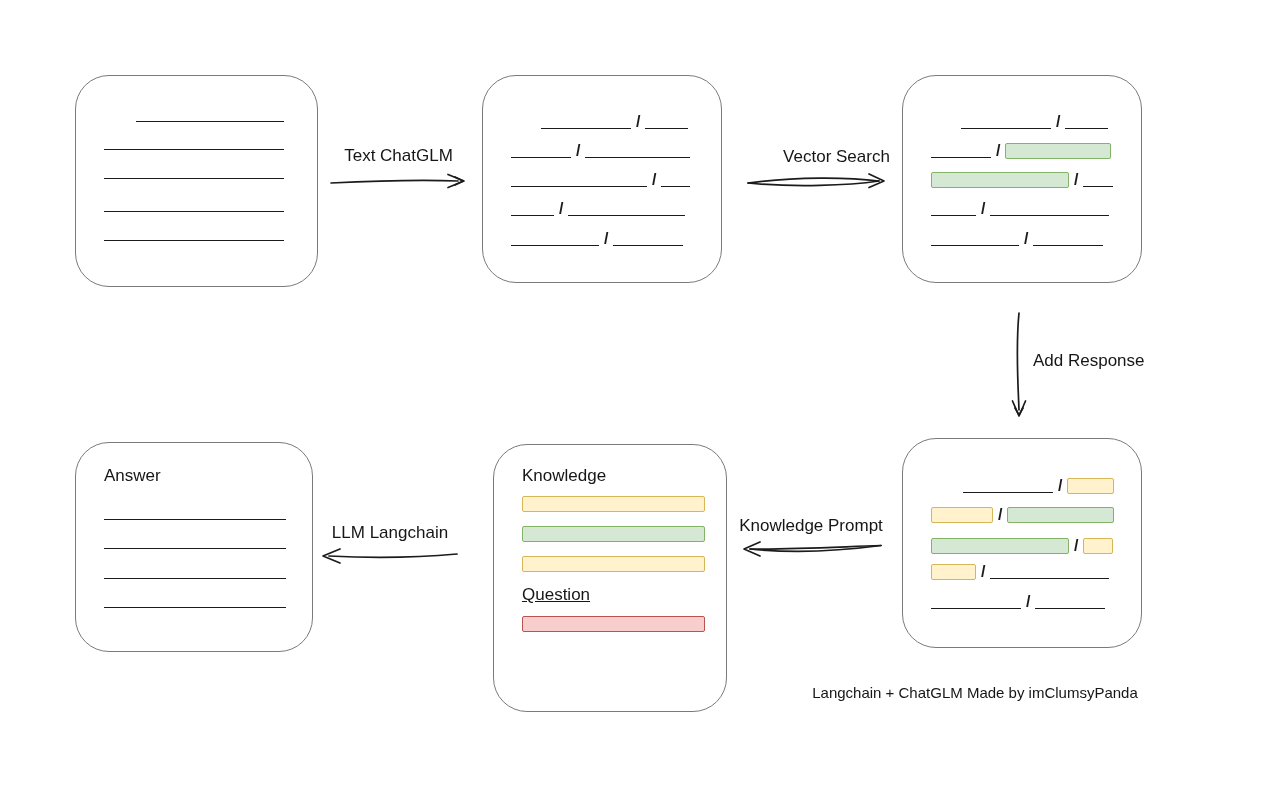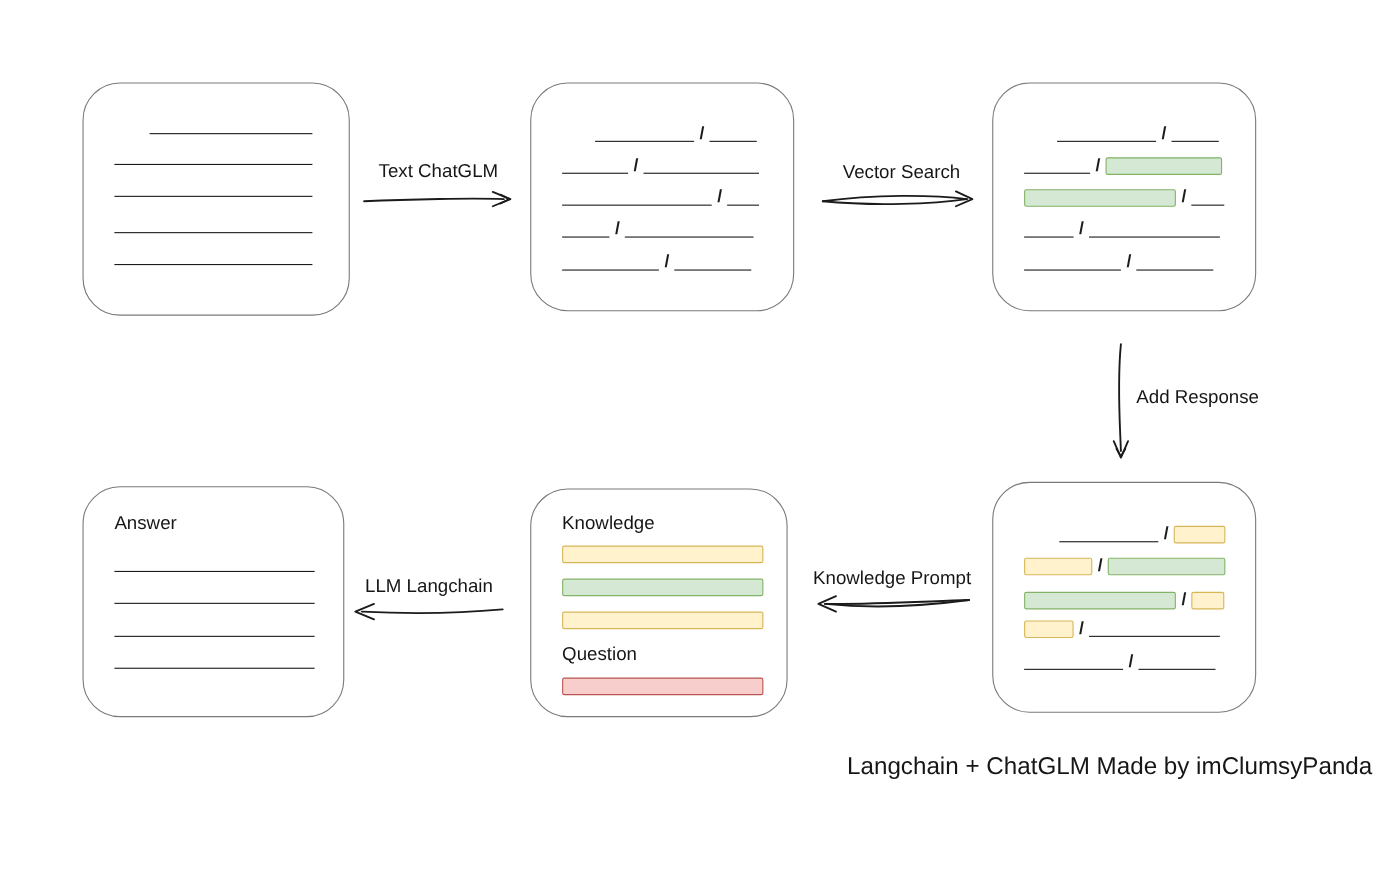--- a/index.html
+++ b/index.html
@@ -33,21 +33,21 @@
   .chip.green{background:var(--green-fill,#d5e8d4);border-color:var(--green-border,#82b366);}
   .chip.yellow{background:var(--yellow-fill,#fff2cc);border-color:var(--yellow-border,#d6b656);}
   .chip.red{background:var(--red-fill,#f8cecc);border-color:var(--red-border,#b85450);}
   .box-label{font-size:17px;line-height:20px;color:var(--text,#111);}
   .arrow-label{
     position:absolute;font-size:17px;color:var(--text,#111);
     text-align:center;white-space:nowrap;
   }
   .caption{
     position:absolute;left:770px;top:684px;width:410px;
-    font-size:22px;text-align:left;white-space:nowrap;color:var(--text,#111);
+    font-size:15px;text-align:center;white-space:nowrap;color:var(--text,#111);
   }
 </style>
 </head>
 <body>
 
 <div class="canvas">
 
   <svg class="arrows" width="1262" height="792" viewBox="0 0 1262 792">
     <g>
       <path d="M331,183 C372,181 430,180 458,181"></path>
@@ -174,34 +174,34 @@
         <span class="slash">/</span>
         <span class="tline" style="width: 119px;"></span>
       </div>
       <div class="row" style="top: 151px;">
         <span class="tline" style="width: 90px;"></span>
         <span class="slash">/</span>
         <span class="tline" style="width: 70px;"></span>
       </div>
     </div>
 
-  <div class="node" style="left:482px;top:444px;width:234px;height:208px">
+  <div class="node" style="left:493px;top:444px;width:234px;height:268px">
       <div class="row" style="top: 21px;">
         <span class="box-label">Knowledge</span>
       </div>
       <div class="row" style="top: 47px;">
         <span class="chip yellow" style="width: 183px;"></span>
       </div>
       <div class="row" style="top: 77px;">
         <span class="chip green" style="width: 183px;"></span>
       </div>
       <div class="row" style="top: 107px;">
         <span class="chip yellow" style="width: 183px;"></span>
       </div>
-      <div class="row" style="top: 140px;">
+      <div class="row" style="top: 140px; text-decoration: underline;">
         <span class="box-label">Question</span>
       </div>
       <div class="row" style="top: 167px;">
         <span class="chip red" style="width: 183px;"></span>
       </div>
     </div>
 
   <div class="node" style="left:75px;top:442px;width:238px;height:210px">
       <div class="row" style="top: 23px;">
         <span class="box-label">Answer</span>
@@ -215,21 +215,21 @@
       <div class="row" style="top: 117px;">
         <span class="tline" style="width: 182px;"></span>
       </div>
       <div class="row" style="top: 146px;">
         <span class="tline" style="width: 182px;"></span>
       </div>
     </div>
 
   <div class="arrow-label" style="left:326px;top:146px;width:145px">Text ChatGLM</div>
 
-  <div class="arrow-label" style="left:747px;top:147px;width:145px">Vector Search</div>
+  <div class="arrow-label" style="left:764px;top:147px;width:145px">Vector Search</div>
 
   <div class="arrow-label" style="left:1033px;top:351px;width:120px;text-align:left">Add Response</div>
 
   <div class="arrow-label" style="left:733px;top:516px;width:156px">Knowledge Prompt</div>
 
   <div class="arrow-label" style="left:320px;top:523px;width:140px">LLM Langchain</div>
 
   <div class="caption">Langchain + ChatGLM Made by imClumsyPanda</div>
 
 </div>

